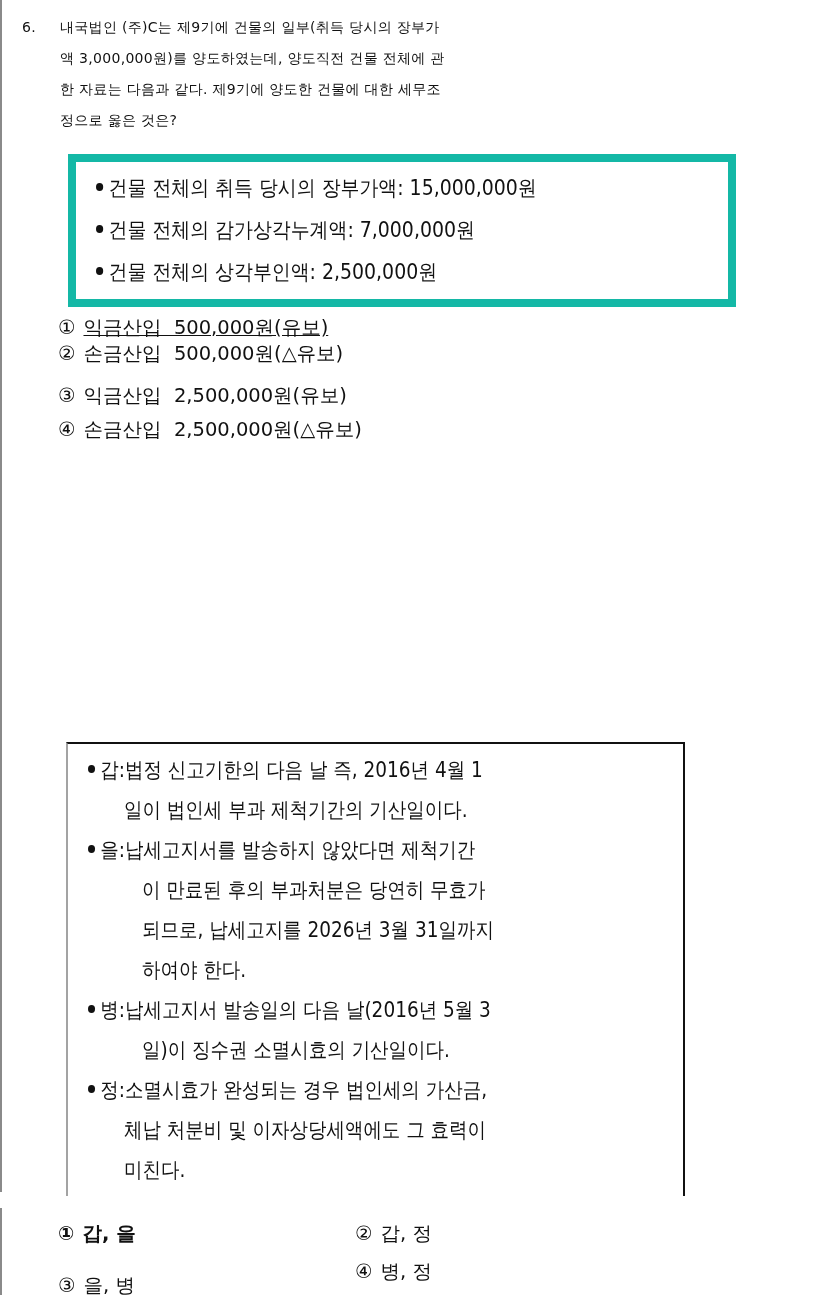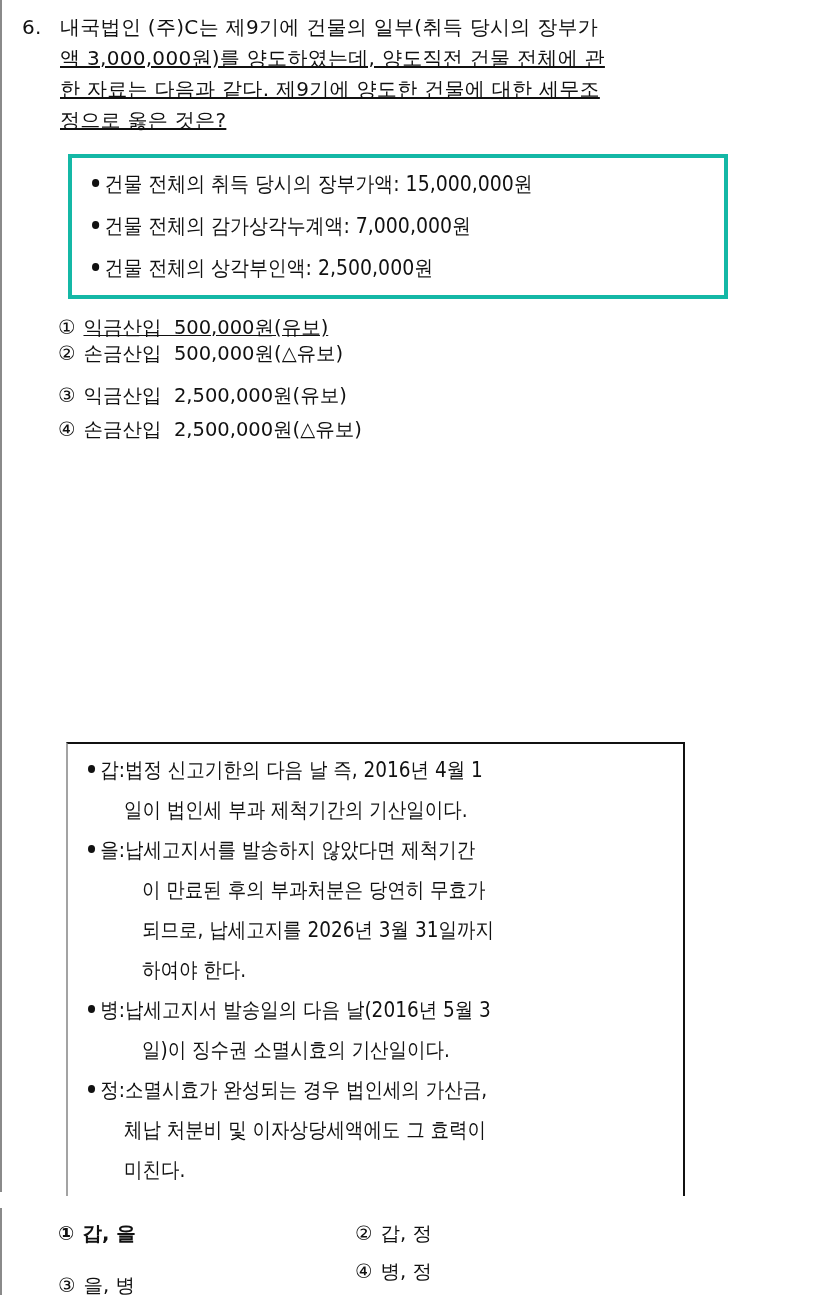--- a/index.html
+++ b/index.html
@@ -9,28 +9,28 @@
     color: #111111;
   }
   .left-rule-top {
     position: absolute; left: 0; top: 0; width: 2px; height: 1192px; background: #8a8a8a;
   }
   .left-rule-bottom {
     position: absolute; left: 0; top: 1208px; width: 2px; height: 87px; background: #8a8a8a;
   }
   .question {
     position: absolute; left: 22px; top: 12px; width: 760px;
-    font-size: 20px; line-height: 31px; letter-spacing: 0.3px;
+    font-size: 14px; line-height: 31px; letter-spacing: 0.3px;
   }
   .q-line { white-space: nowrap; }
-  .q-indent { padding-left: 38px; text-decoration: underline; }
+  .q-indent { padding-left: 38px; }
   .q-num { display: inline-block; width: 38px; }
   .box1 {
     position: absolute; left: 68px; top: 154px; width: 652px; height: 137px;
-    border: 4px solid #14b8a6; box-sizing: content-box;
+    border: 8px solid #14b8a6; box-sizing: content-box;
   }
   .box1 .row {
     position: absolute; left: 20px; font-size: 21px; white-space: nowrap;
     transform: scaleX(0.9); transform-origin: left center;
   }
   .bullet { display: inline-block; width: 8px; height: 8px; border-radius: 50%; background: #111; vertical-align: middle; margin-right: 6px; position: relative; top: -2px; }
   .choices1 { position: absolute; left: 58px; top: 314px; font-size: 19.5px; }
   .choice { position: absolute; white-space: nowrap; left: 0; }
   .circ { display: inline-block; margin-right: 8px; }
   .box2 {

